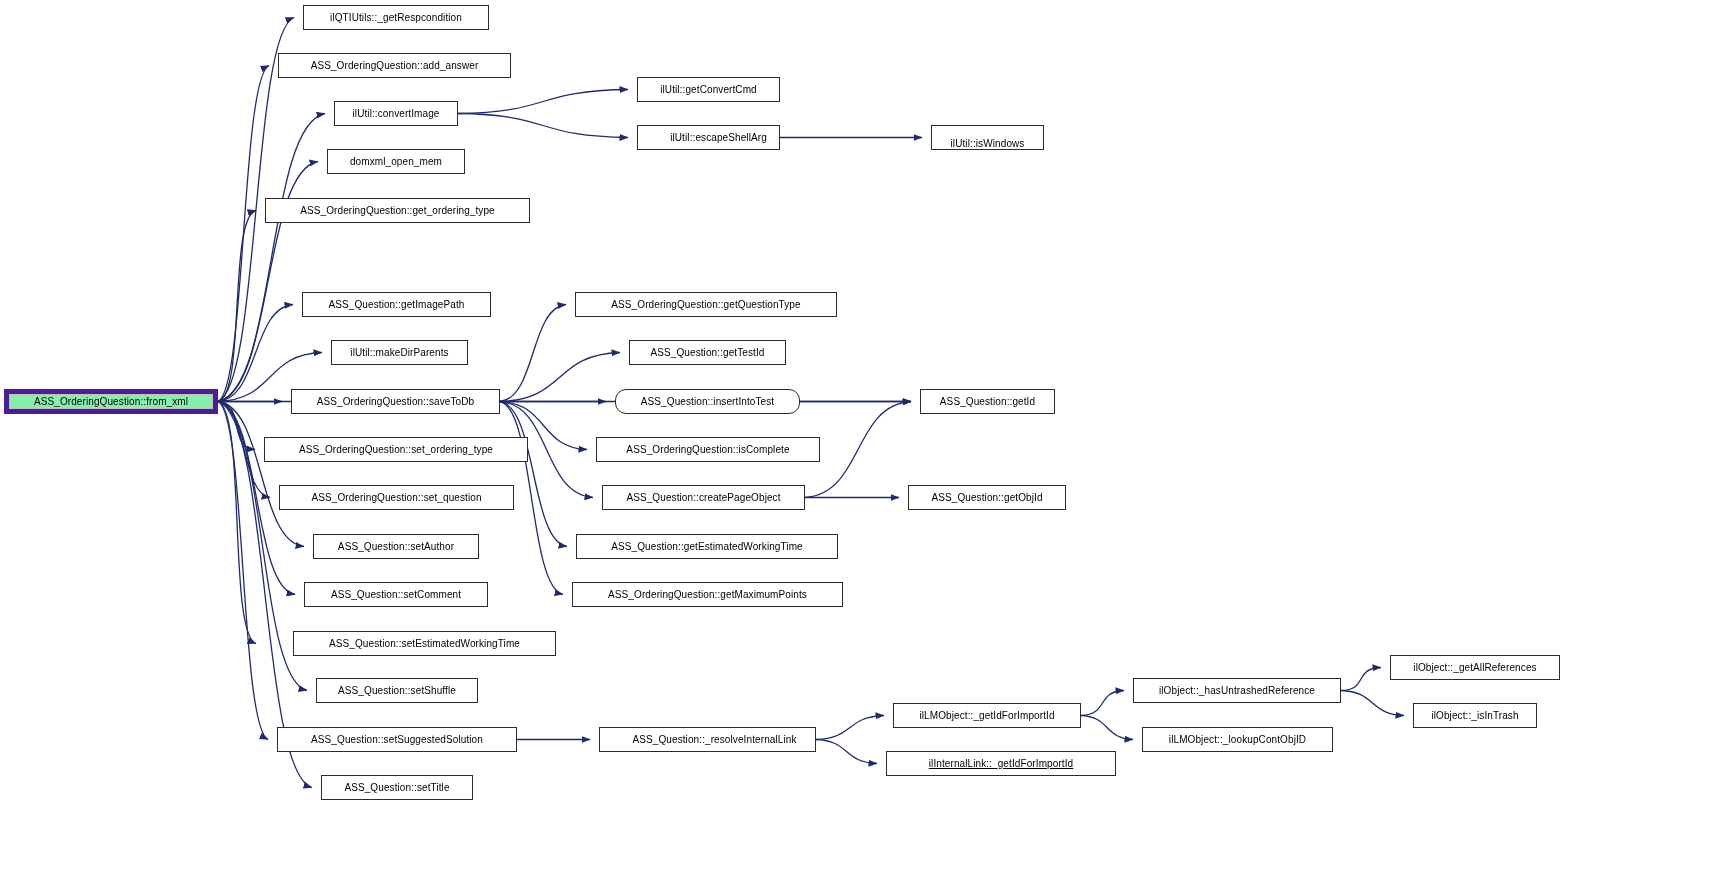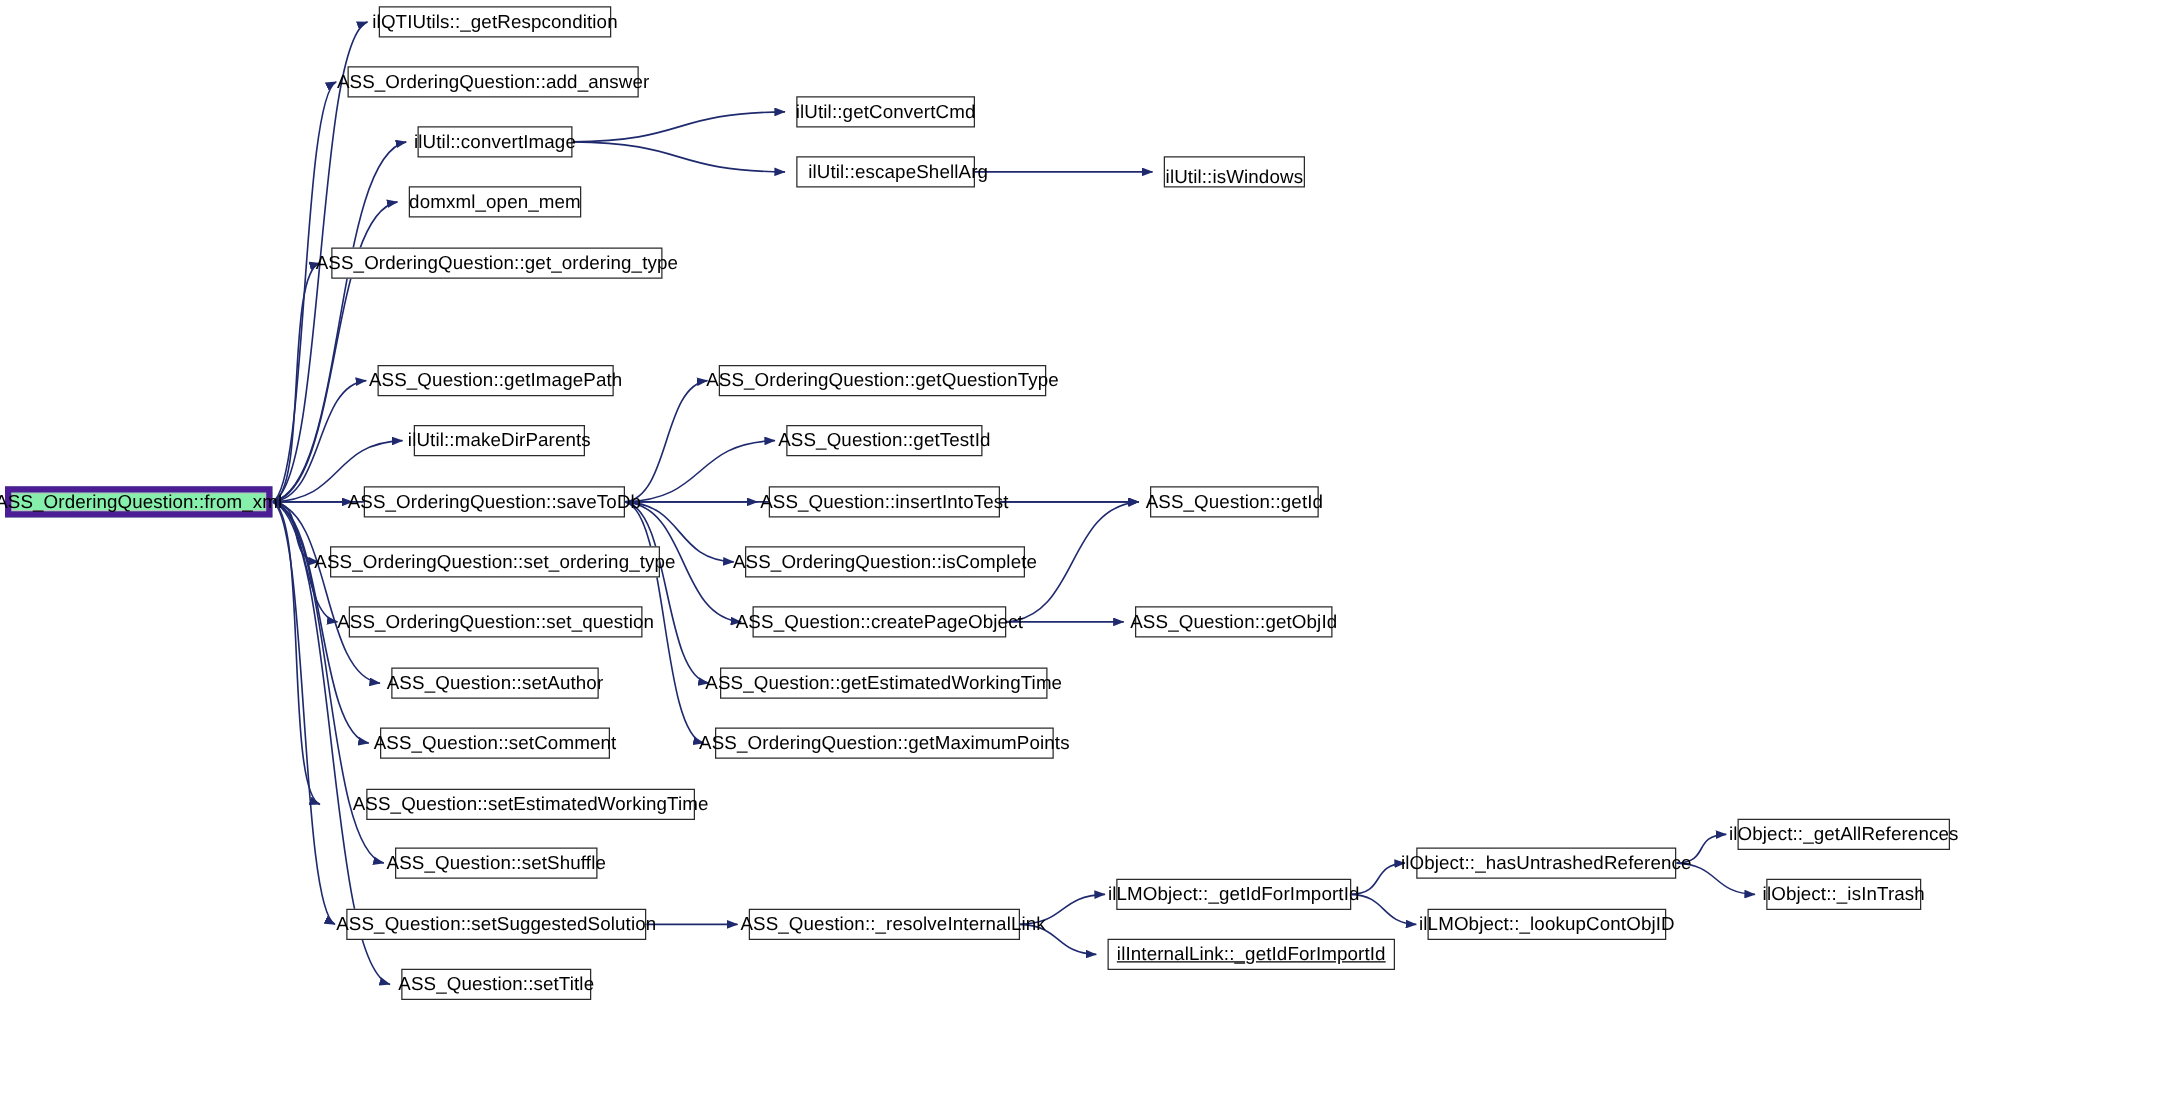--- a/index.html
+++ b/index.html
@@ -18,21 +18,21 @@
     width:1731px;
     height:891px;
     pointer-events:none;
   }
   .gnode{
     position:absolute;
     box-sizing:border-box;
     border:1px solid #2b2b2b;
     background:#ffffff;
     color:#000000;
-    font-size:15px;
+    font-size:10px;
     line-height:1;
     display:flex;
     align-items:center;
     justify-content:center;
     white-space:nowrap;
     letter-spacing:0.1px;
     cursor:default;
   }
   .gnode.root{
     background:#86efac;
@@ -155,21 +155,21 @@
       </div>
       <div class="gnode" style="left: 931px; top: 125px; width: 113px; height: 25px; align-items: flex-end;">
         <span class="lbl">ilUtil::isWindows</span>
       </div>
       <div class="gnode" style="left: 575px; top: 292px; width: 262px; height: 25px;">
         <span class="lbl">ASS_OrderingQuestion::getQuestionType</span>
       </div>
       <div class="gnode" style="left: 629px; top: 340px; width: 157px; height: 25px;">
         <span class="lbl">ASS_Question::getTestId</span>
       </div>
-      <div class="gnode" style="left: 615px; top: 389px; width: 185px; height: 25px;">
+      <div class="gnode" style="left: 615px; top: 389px; width: 185px; height: 25px; border-radius: 11px;">
         <span class="lbl">ASS_Question::insertIntoTest</span>
       </div>
       <div class="gnode" style="left: 596px; top: 437px; width: 224px; height: 25px;">
         <span class="lbl">ASS_OrderingQuestion::isComplete</span>
       </div>
       <div class="gnode" style="left: 602px; top: 485px; width: 203px; height: 25px;">
         <span class="lbl">ASS_Question::createPageObject</span>
       </div>
       <div class="gnode" style="left: 576px; top: 534px; width: 262px; height: 25px;">
         <span class="lbl">ASS_Question::getEstimatedWorkingTime</span>

